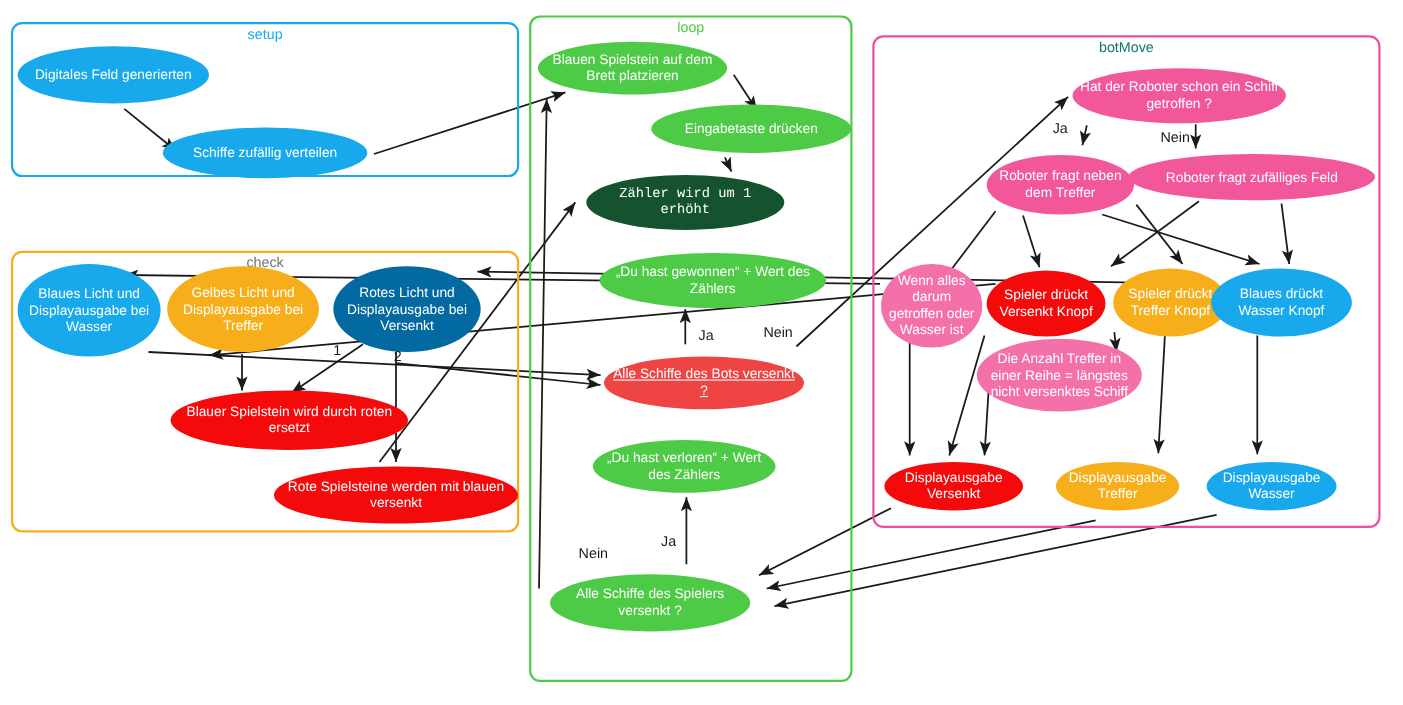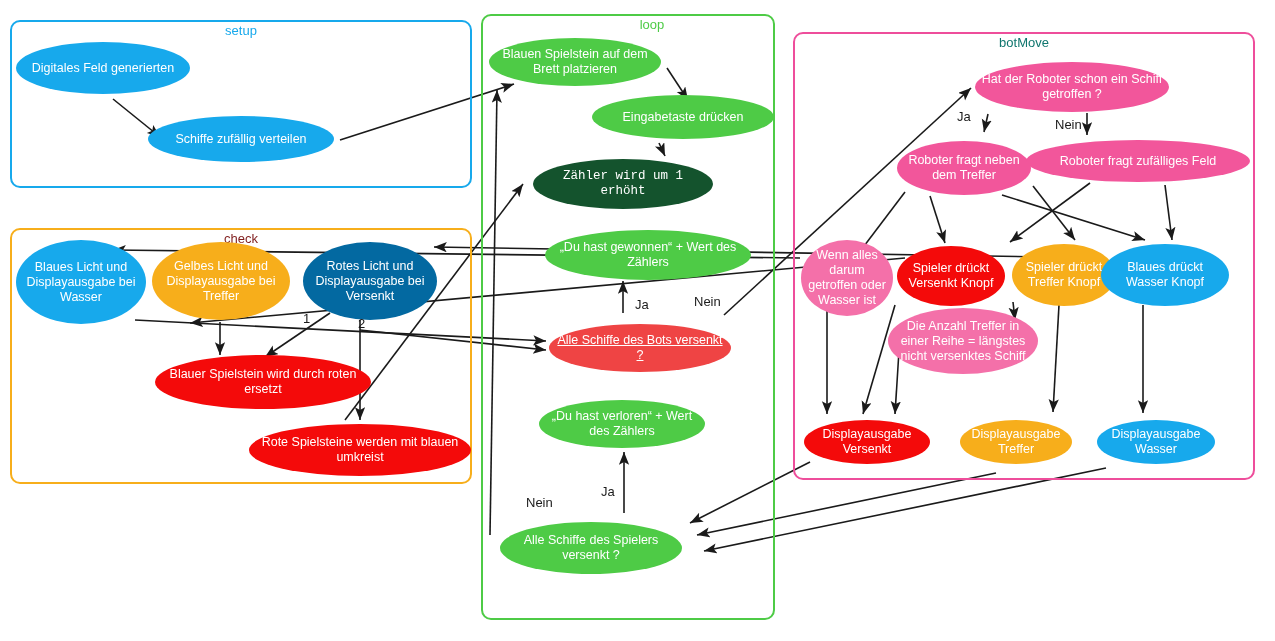--- a/index.html
+++ b/index.html
@@ -110,28 +110,28 @@
         <line x1="1059" y1="305" x2="1053" y2="412" stroke="#1a1a1a" stroke-width="1.6" marker-end="url(#arrowhead)"></line>
         <line x1="1143" y1="305" x2="1143" y2="413" stroke="#1a1a1a" stroke-width="1.6" marker-end="url(#arrowhead)"></line>
         <line x1="900" y1="335" x2="895" y2="414" stroke="#1a1a1a" stroke-width="1.6" marker-end="url(#arrowhead)"></line>
         <line x1="810" y1="462" x2="690" y2="523" stroke="#1a1a1a" stroke-width="1.6" marker-end="url(#arrowhead)"></line>
         <line x1="996" y1="473" x2="697" y2="535" stroke="#1a1a1a" stroke-width="1.6" marker-end="url(#arrowhead)"></line>
         <line x1="1106" y1="468" x2="704" y2="551" stroke="#1a1a1a" stroke-width="1.6" marker-end="url(#arrowhead)"></line>
       </g>
   </svg>
 
   <div id="frame-layer">
-      <div class="frame" style="left: 10px; top: 20px; width: 462px; height: 168px; border-color: rgb(23, 169, 236);">
+      <div class="frame" style="left: 10px; top: 20px; width: 462px; height: 141px; border-color: rgb(23, 169, 236);">
         <div class="frame-title" style="color: rgb(23, 169, 236);">setup</div>
       </div>
       <div class="frame" style="left: 10px; top: 228px; width: 462px; height: 256px; border-color: rgb(247, 174, 27);">
-        <div class="frame-title" style="color: #7f1d1d;">check</div>
+        <div class="frame-title" style="color: #737373;">check</div>
       </div>
       <div class="frame" style="left: 481px; top: 14px; width: 294px; height: 606px; border-color: rgb(78, 203, 70);">
-        <div class="frame-title" style="color: rgb(78, 203, 70); padding-left: 24px;">loop</div>
+        <div class="frame-title" style="color: rgb(78, 203, 70);">loop</div>
       </div>
       <div class="frame" style="left: 793px; top: 32px; width: 462px; height: 448px; border-color: rgb(238, 78, 155);">
         <div class="frame-title" style="color: #0f766e;">botMove</div>
       </div>
     </div>
   <div id="node-layer">
       <div class="node" style="left: 16px; top: 42px; width: 174px; height: 52px; background: rgb(23, 169, 236);">
         <span>Digitales Feld generierten</span>
       </div>
       <div class="node" style="left: 148px; top: 116px; width: 186px; height: 46px; background: rgb(23, 169, 236);">
@@ -143,21 +143,21 @@
       <div class="node" style="left: 152px; top: 242px; width: 138px; height: 78px; background: rgb(247, 174, 27);">
         <span>Gelbes Licht und Displayausgabe bei Treffer</span>
       </div>
       <div class="node" style="left: 303px; top: 242px; width: 134px; height: 78px; background: #0369a1;">
         <span>Rotes Licht und Displayausgabe bei Versenkt</span>
       </div>
       <div class="node" style="left: 155px; top: 355px; width: 216px; height: 54px; background: rgb(244, 10, 10);">
         <span>Blauer Spielstein wird durch roten ersetzt</span>
       </div>
       <div class="node" style="left: 249px; top: 424px; width: 222px; height: 52px; background: rgb(244, 10, 10);">
-        <span>Rote Spielsteine werden mit blauen umkreist</span>
+        <span>Rote Spielsteine werden mit blauen versenkt</span>
       </div>
       <div class="node" style="left: 489px; top: 38px; width: 172px; height: 48px; background: rgb(78, 203, 70);">
         <span>Blauen Spielstein auf dem Brett platzieren</span>
       </div>
       <div class="node" style="left: 592px; top: 95px; width: 182px; height: 44px; background: rgb(78, 203, 70);">
         <span>Eingabetaste drücken</span>
       </div>
       <div class="node" style="left: 533px; top: 159px; width: 180px; height: 50px; background: #14532d; font-family: Liberation Mono, monospace;">
         <span>Zähler wird um 1 erhöht</span>
       </div>

